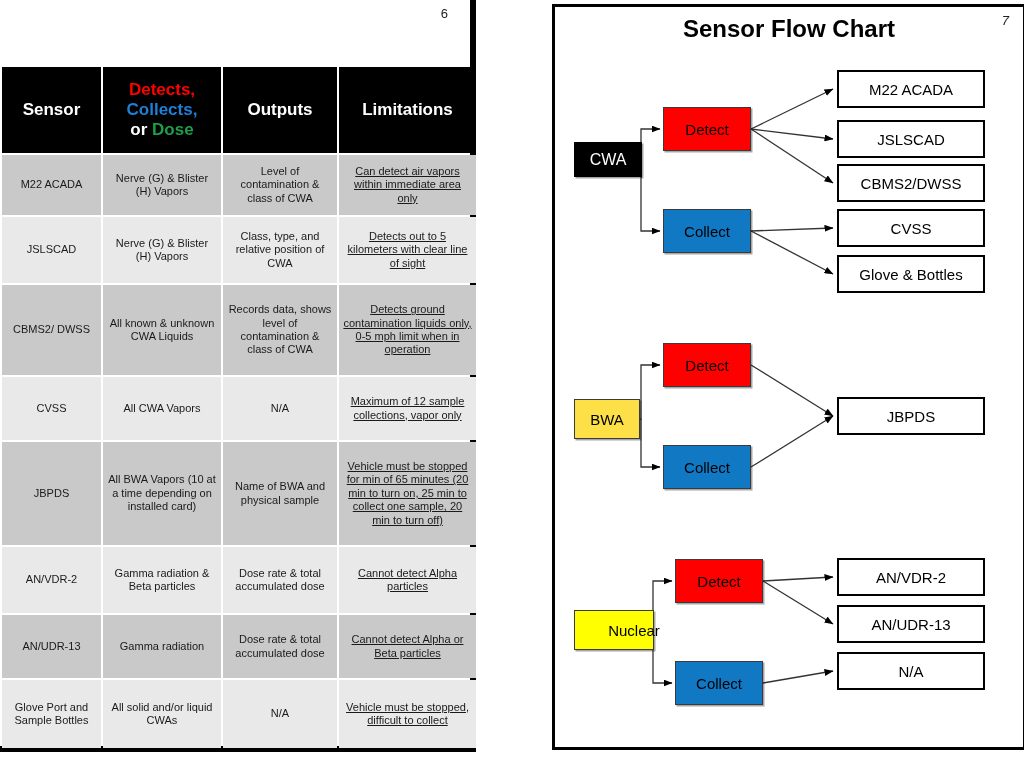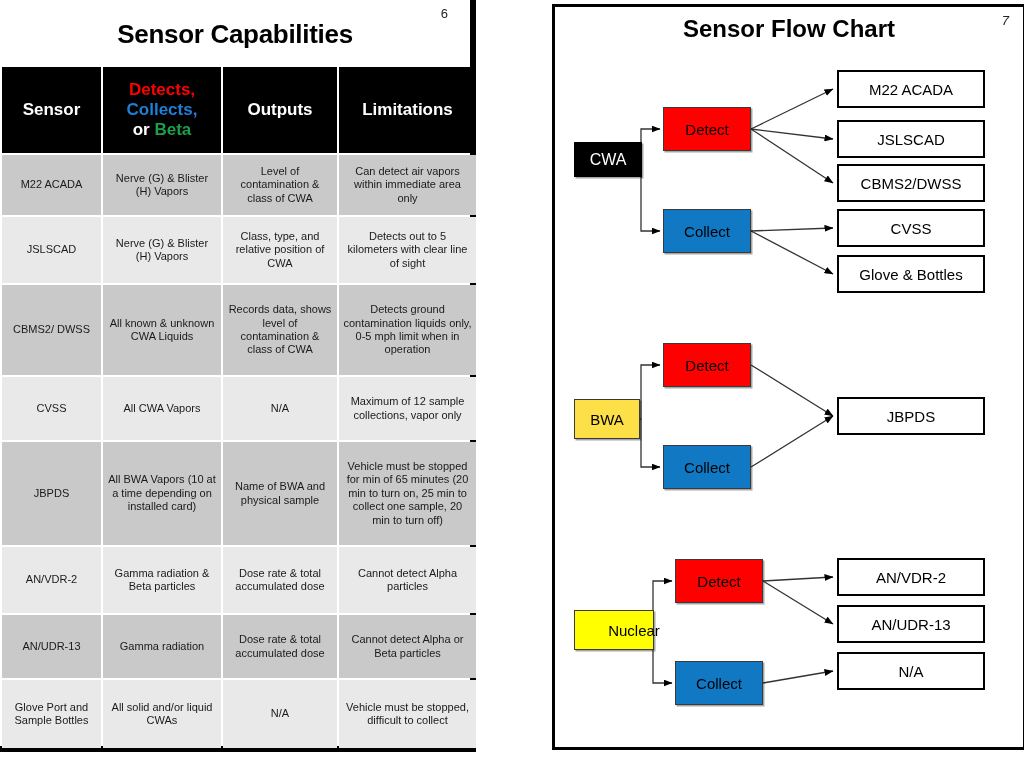--- a/index.html
+++ b/index.html
@@ -47,21 +47,21 @@
     font-size:11px;color:#1a1a1a;
     text-align:center;vertical-align:middle;
     padding:6px 4px;
     line-height:1.22;
   }
   table.caps tr.band-a td{background:#c9c9c9;}
   table.caps tr.band-b td{background:#e9e9e9;}
   td.c-sensor{font-size:11.5px;}
   td.c-agent{font-size:11px;}
   td.c-out{font-size:11px;}
-  td.c-lim{text-align:left;font-size:11px;padding-left:7px;}
+  td.c-lim{text-align:left;font-size:11px;padding-left:7px;text-decoration:underline;}
 
   .hdr-detects{color:#ff0000;}
   .hdr-collects{color:#1e7fd6;}
   .hdr-or{color:#ffffff;}
   .hdr-both{color:#1d9e4b;}
 
   .agent-red{color:#ff2a2a;}
   .agent-blue{color:#2f8fd8;}
   .agent-green{color:#2fc274;}
 
@@ -97,37 +97,36 @@
   .fnode.src-nuclear{background:#ffff00;}
   .fnode.act-detect{background:#ff0000;}
   .fnode.act-collect{background:#1179c4;}
   .fnode.out{background:#ffffff;border:2px solid #000;box-shadow:none;font-size:15px;}
 </style>
 </head>
 <body>
 
 <div id="slide-left">
 
-  <div id="slide-left-title">Sensor Capabilities</div>
   <div id="slide-left-pageno">6</div>
 
   <table class="caps">
     <colgroup>
       <col style="width:99px">
         <col style="width:118px">
         <col style="width:114px">
         <col style="width:137px">
     </colgroup>
     <thead>
       <tr>
         <th>Sensor</th>
         <th>
           <span class="hdr-detects">Detects,</span><br>
           <span class="hdr-collects">Collects,</span><br>
-          <span class="hdr-or">or </span><span class="hdr-both">Beta</span>
+          <span class="hdr-or">or </span><span class="hdr-both">Dose</span>
         </th>
         <th>Outputs</th>
         <th>Limitations</th>
       </tr>
     </thead>
     <tbody id="caps-body">
         <tr class="band-a" style="height: 60px;">
           <td class="c-sensor">M22 ACADA</td>
           <td class="c-agent agent-red">Nerve (G) &amp; Blister (H) Vapors</td>
           <td class="c-out">Level of contamination &amp; class of CWA</td>

